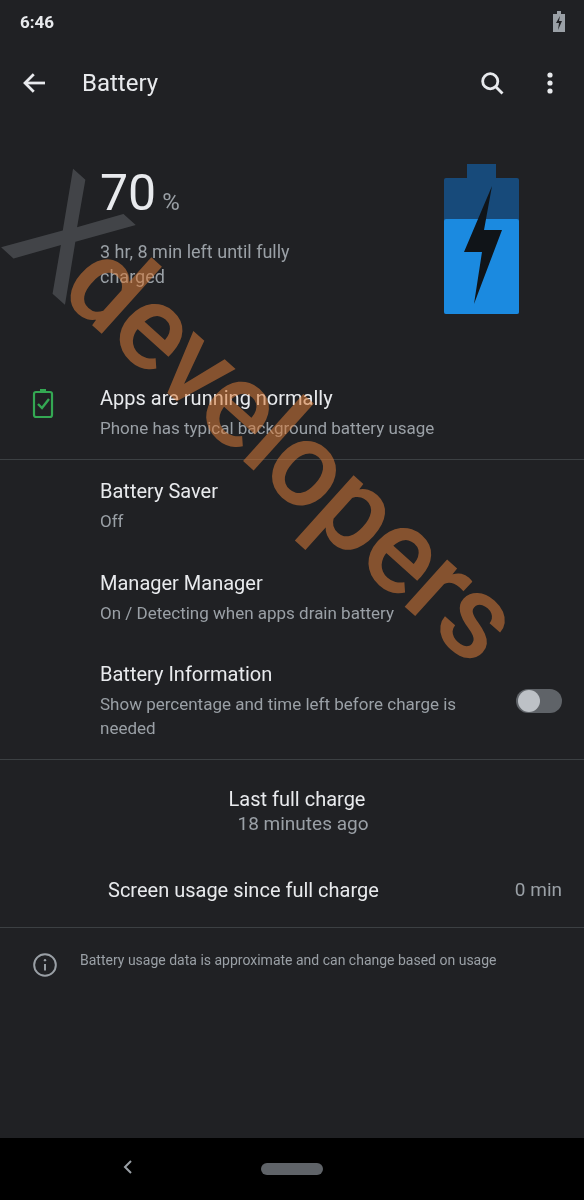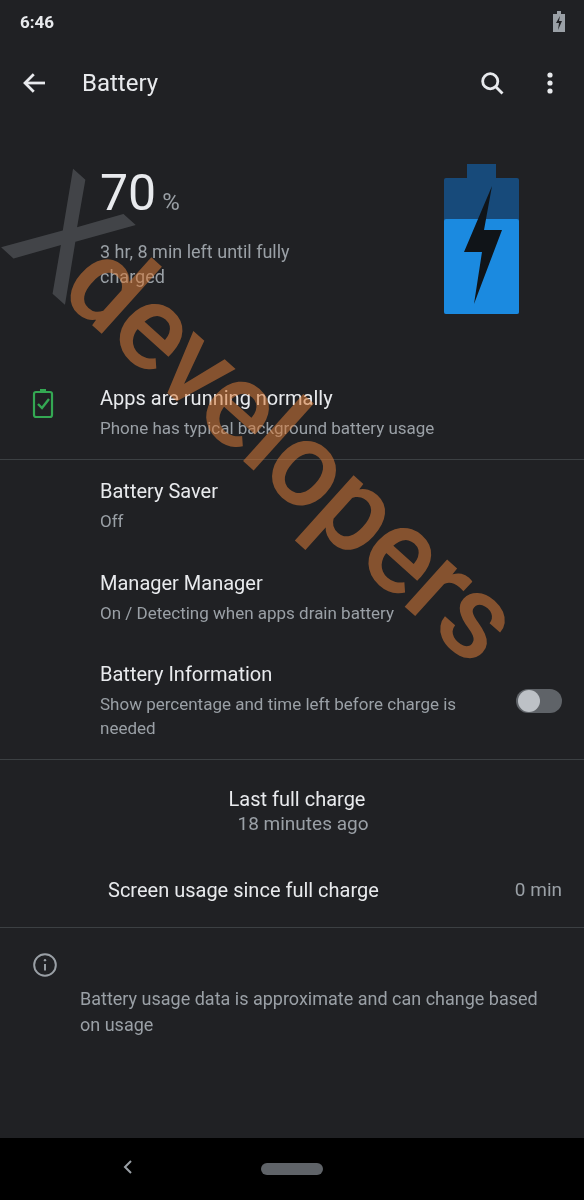--- a/index.html
+++ b/index.html
@@ -85,21 +85,21 @@
       width:22px; height:22px; border-radius:50%; background:#bdc1c6;
     }
 
     .inforow {
       display: flex;
       align-items: flex-start;
       padding: 22px 22px 22px 32px;
       gap: 22px;
     }
     .inforow .icon { padding-top: 2px; }
-    .inforow .text { font-size: 18px; color: #9aa0a6; line-height: 1.45; flex: 1; margin-top: 36px; }
+    .inforow .text { font-size: 14px; color: #9aa0a6; line-height: 1.45; flex: 1; }
 
     .watermark {
       position: absolute;
       top: 380px;
       left: 50%;
       transform: translate(-50%, 0) rotate(42deg);
       font-size: 120px;
       font-weight: 500;
       color: #d97b38;
       opacity: 0.55;

